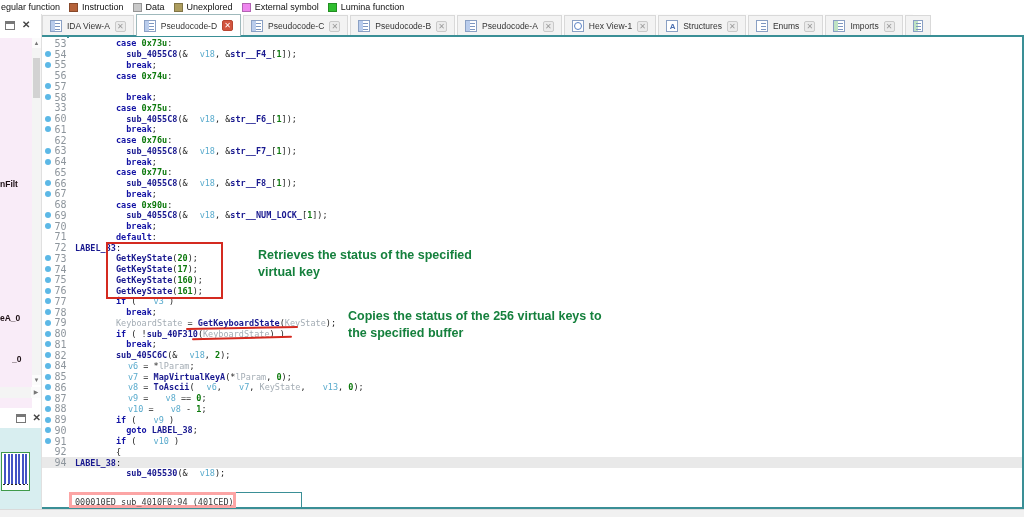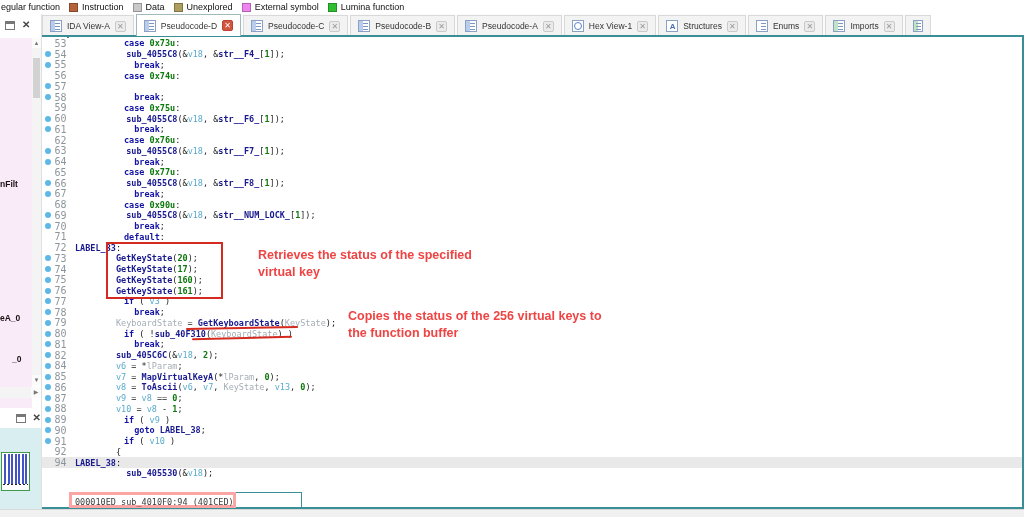--- a/index.html
+++ b/index.html
@@ -76,35 +76,35 @@
 
   #code-area { position:absolute; left:42px; top:38px; width:980px; height:469px; background:#fff; overflow:hidden; }
   .code-row { position:relative; height:10.76px; display:flex; align-items:center; }
   .code-row.hl { background:#e9e9e9; }
   .dot-cell { width:12px; display:flex; justify-content:center; flex:none; }
   .bp-dot { width:6px; height:6px; border-radius:50%; background:#5cb8e6; }
   .num-cell { width:13px; flex:none; text-align:center; font-family:"DejaVu Sans Mono",monospace;
               font-size:10px; color:#8d959c; }
   .code-text { padding-left:8px; font-family:"DejaVu Sans Mono",monospace; font-size:8.5px;
                white-space:pre; color:#1c1c1c; }
-  .sk { color:#1212a4; font-weight:700;margin-left:8px; }
+  .sk { color:#1212a4; font-weight:700; }
   .sf { color:#18188f; font-weight:700; }
   .sl { color:#18188f; font-weight:700; }
   .sn { color:#0c790c; font-weight:700; }
-  .sv { color:#5aabcd; }
+  .sv { color:#5aabcd;margin-left:12px; }
   .sg { color:#a4adb5; }
   .st { color:#1c1c1c; }
 
   
   #red-box { position:absolute; left:106px; top:242px; width:117px; height:57px;
              border:2px solid #d42a20; z-index:4; }
   .red-underline { position:absolute; height:2px; background:#d42a20; z-index:4; border-radius:2px; }
   #underline-1 { left:186px; top:327px; width:112px; transform:rotate(-1deg); }
   #underline-2 { left:192px; top:337px; width:100px; transform:rotate(-1.5deg); }
-  .red-note { position:absolute; color:#ef4444; font-size:12.5px; font-weight:600;
+  .red-note { position:absolute; color:#15803d; font-size:12.5px; font-weight:600;
               line-height:16.5px; z-index:4; white-space:nowrap; }
   #note-1 { left:258px; top:247px; }
   #note-2 { left:348px; top:308px; }
 
   
   #status-box { position:absolute; left:69px; top:492px; width:167px; height:16px; background:#fff;
                 border:3px solid #fca5a5; font-family:"DejaVu Sans Mono",monospace; font-size:8.5px;
                 color:#3c3c3c; line-height:14px; padding-left:3px; z-index:5; white-space:nowrap; }
   #status-box2 { position:absolute; left:236px; top:492px; width:66px; height:16px; background:#fff;
                  border:1px solid #3a8f96; border-left:none; z-index:5; }
@@ -268,21 +268,21 @@
     </div>
     <div class="code-row">
       <span class="dot-cell">
         <span class="bp-dot"></span>
       </span>
       <span class="num-cell">58</span>
       <span class="code-text"><span class="st">          </span><span class="sk">break</span><span class="st">;</span></span>
     </div>
     <div class="code-row">
       <span class="dot-cell"></span>
-      <span class="num-cell">59</span>
+      <span class="num-cell">33</span>
       <span class="code-text"><span class="st">        </span><span class="sk">case </span><span class="sn">0x75u</span><span class="st">:</span></span>
     </div>
     <div class="code-row">
       <span class="dot-cell">
         <span class="bp-dot"></span>
       </span>
       <span class="num-cell">60</span>
       <span class="code-text"><span class="st">          </span><span class="sf">sub_4055C8</span><span class="st">(&amp;</span><span class="sv">v18</span><span class="st">, &amp;</span><span class="sf">str__F6_</span><span class="st">[</span><span class="sn">1</span><span class="st">]);</span></span>
     </div>
     <div class="code-row">
@@ -504,19 +504,19 @@
 
 <div id="red-box"></div>
 <div id="underline-1" class="red-underline"></div>
 <div id="underline-2" class="red-underline"></div>
 <div id="note-1" class="red-note">
   <div>Retrieves the status of the specified</div>
   <div>virtual key</div>
 </div>
 <div id="note-2" class="red-note">
   <div>Copies the status of the 256 virtual keys to</div>
-  <div>the function buffer</div>
+  <div>the specified buffer</div>
 </div>
 
 <div id="status-box">000010ED sub_4010F0:94 (401CED)</div>
 <div id="status-box2"></div>
 
 <div id="bottom-strip"></div>
 
 </body></html>

